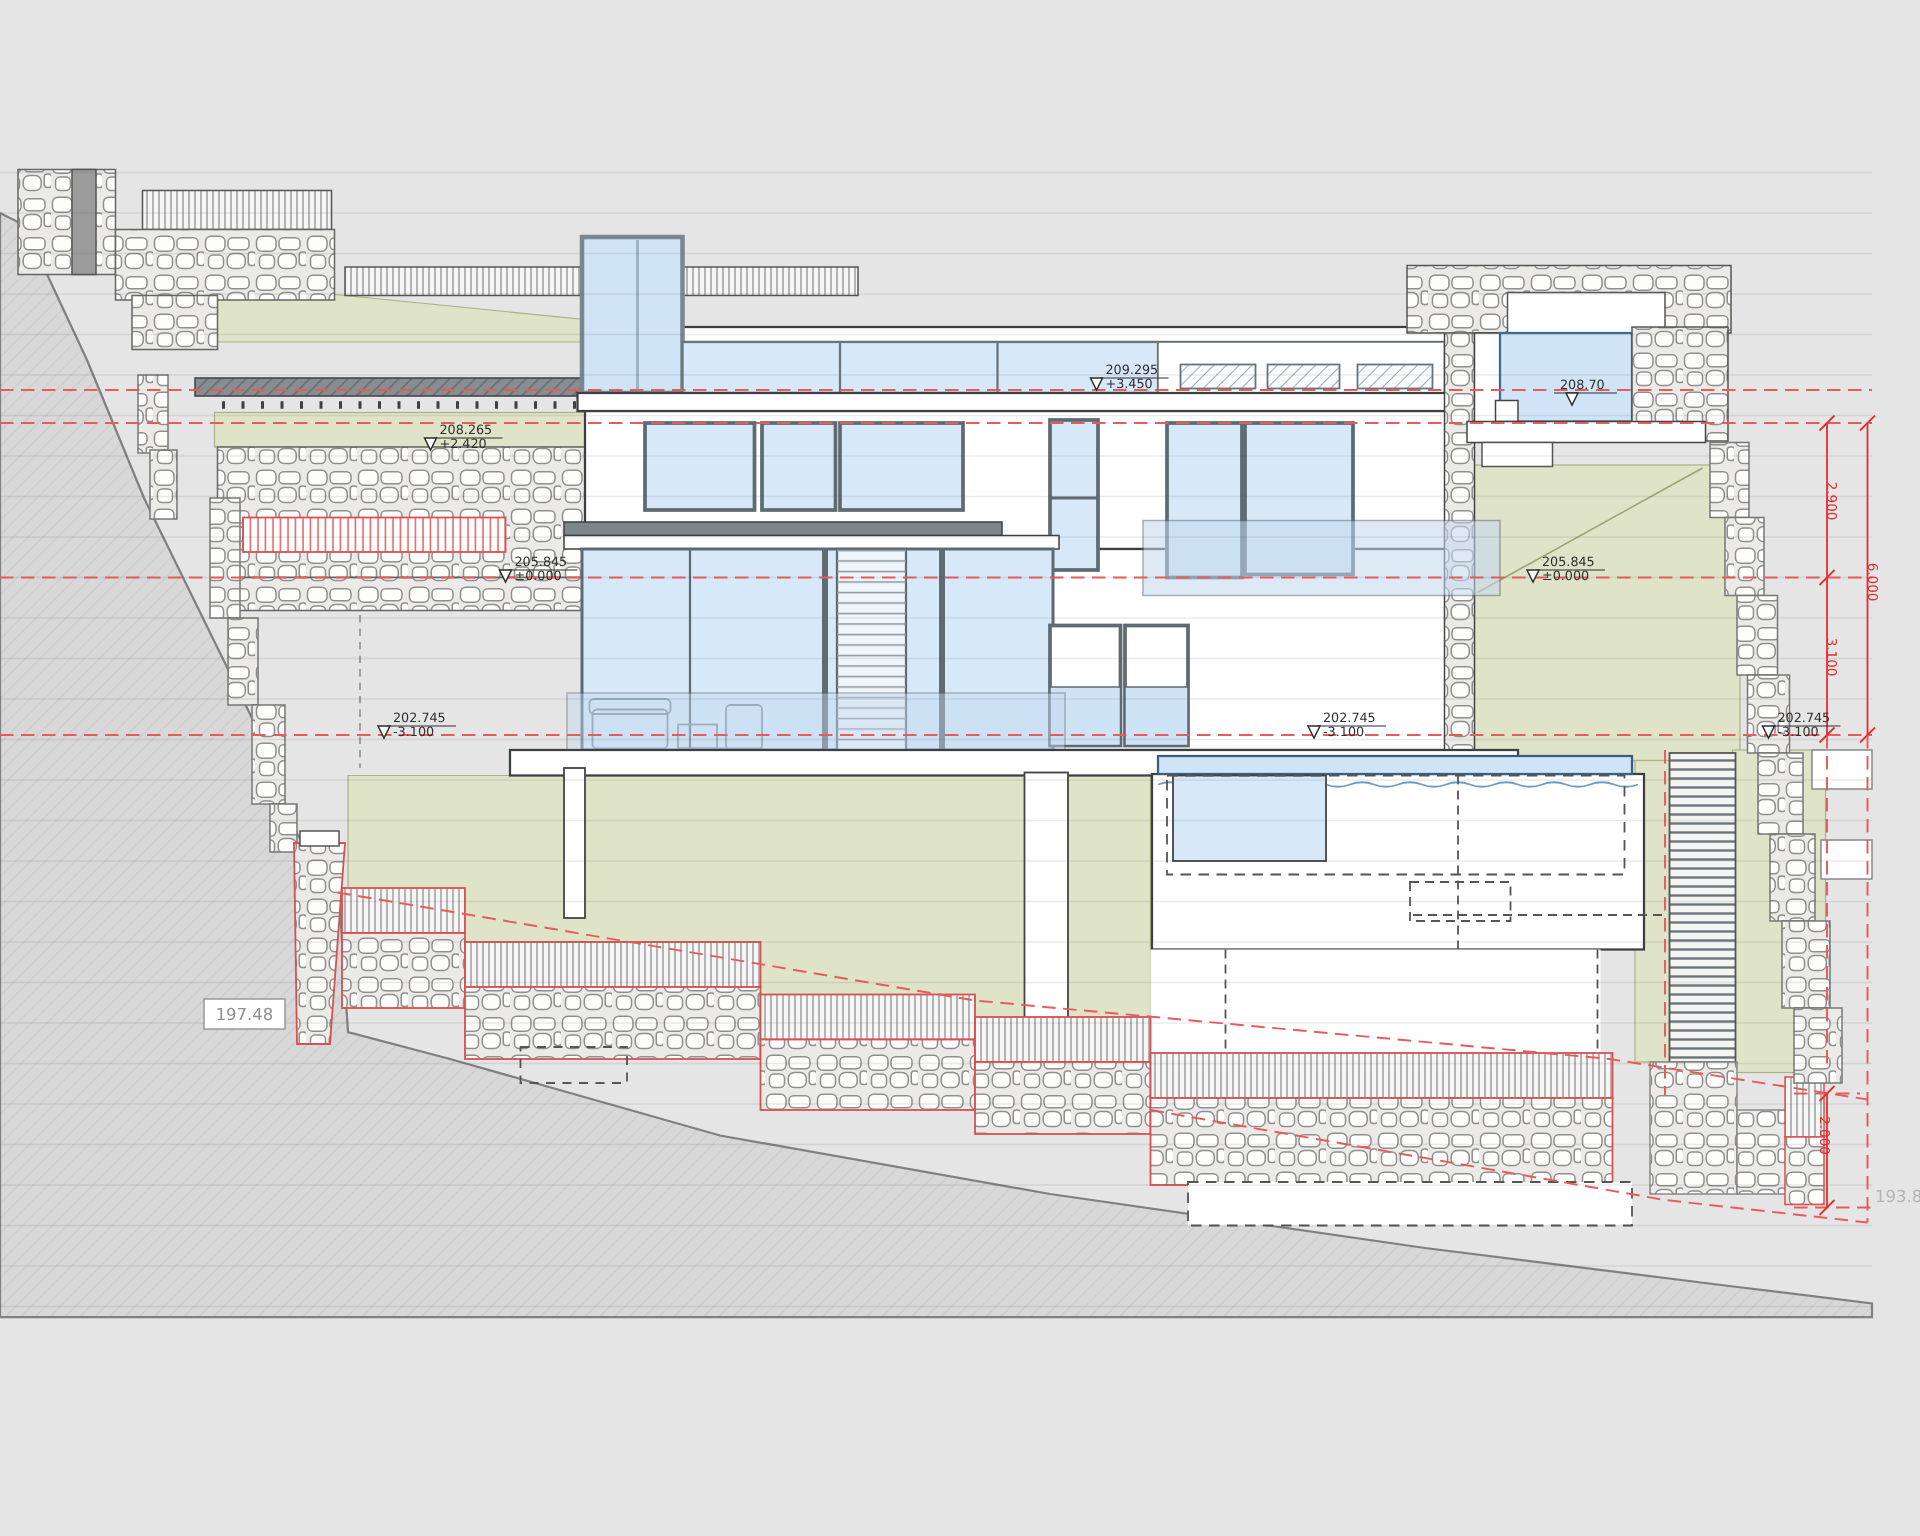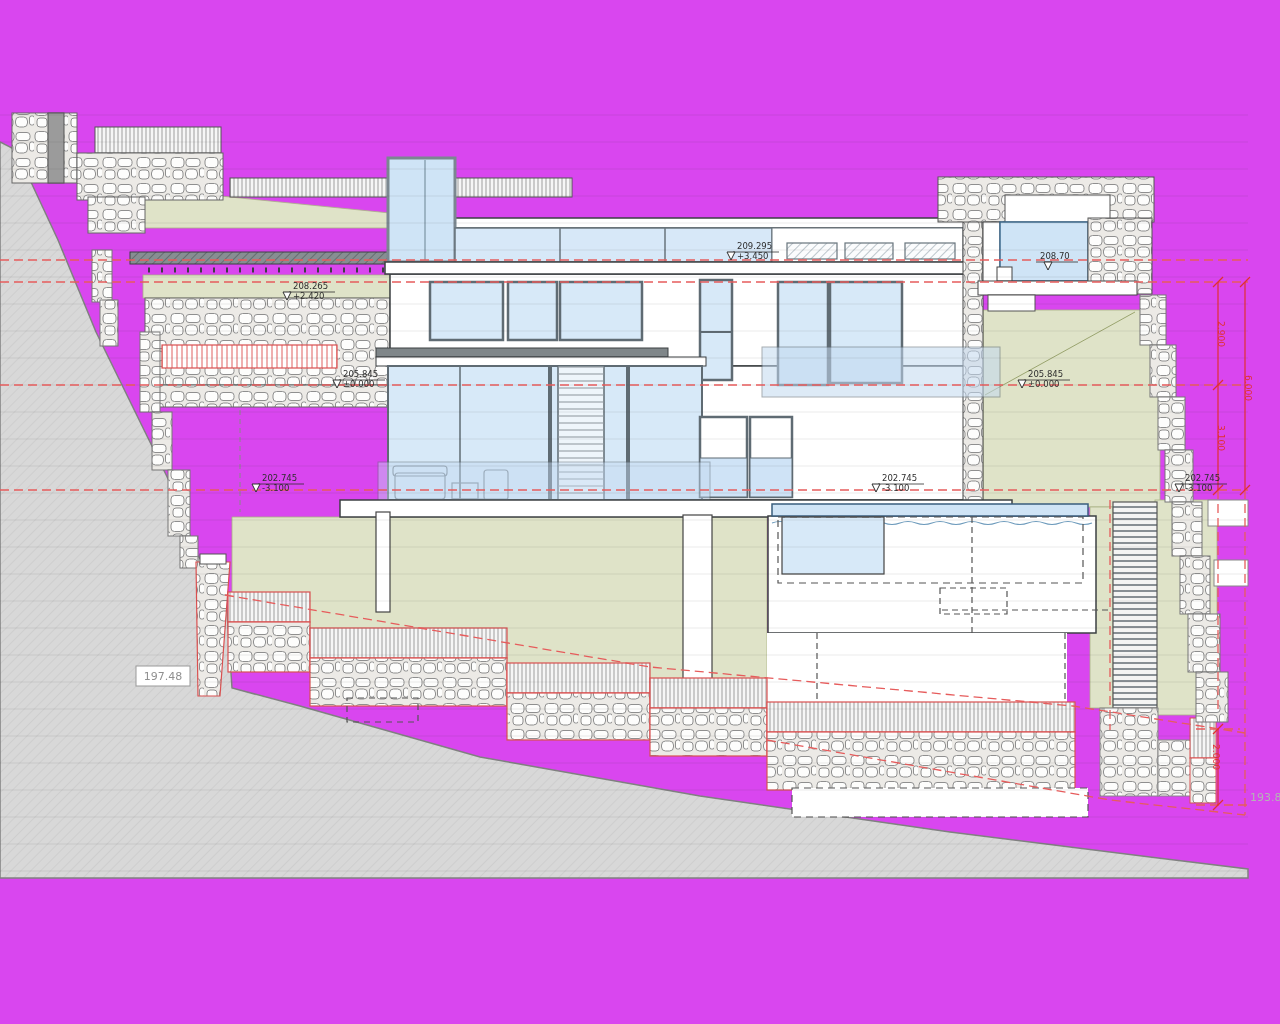--- a/index.html
+++ b/index.html
@@ -1,16 +1,16 @@
 <!DOCTYPE html>
 <html><head>
 <meta charset="utf-8">
 <style>
   html,body{margin:0;padding:0;background:#fff;}
-  .page{position:relative;width:1280px;height:1024px;background:#d946ef;overflow:hidden;
+  .page{position:relative;width:1280px;height:1024px;background:#e5e5e5;overflow:hidden;
         font-family:"DejaVu Sans","Liberation Sans",sans-serif;}
   svg{display:block;}
   text{font-family:"DejaVu Sans","Liberation Sans",sans-serif;}
   .lvl{font-size:8.5px;fill:#2e2e2e;}
   .lvl-gray{font-size:11px;fill:#909090;}
   .lvl-gray2{font-size:11px;fill:#b4b4b4;}
   .dim{font-size:9px;fill:#e03030;}
 </style>
 </head>
 <body>

